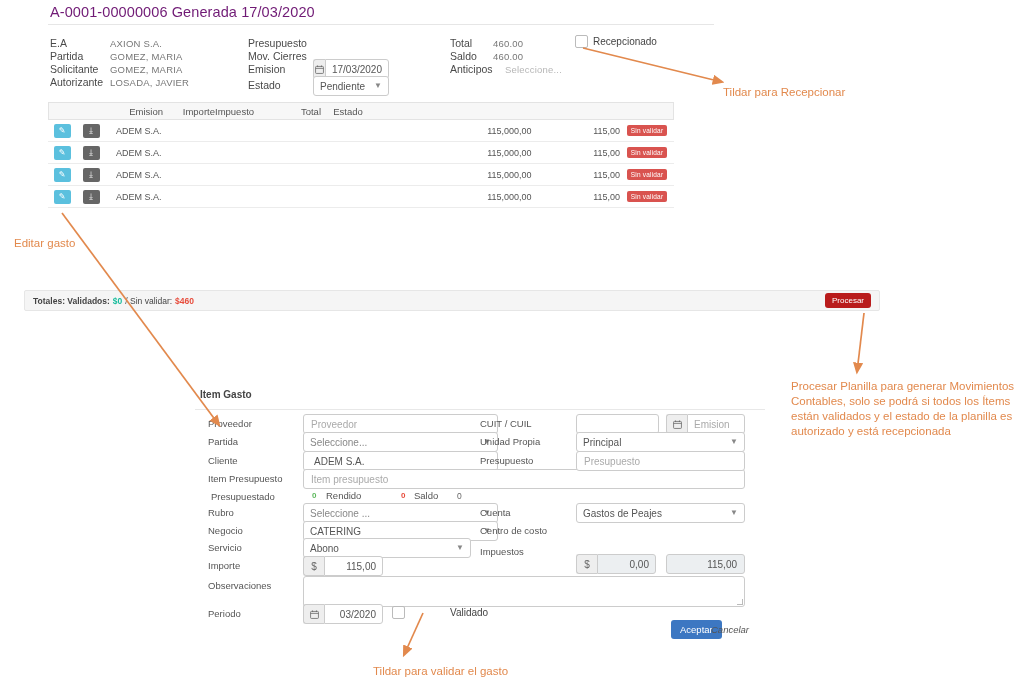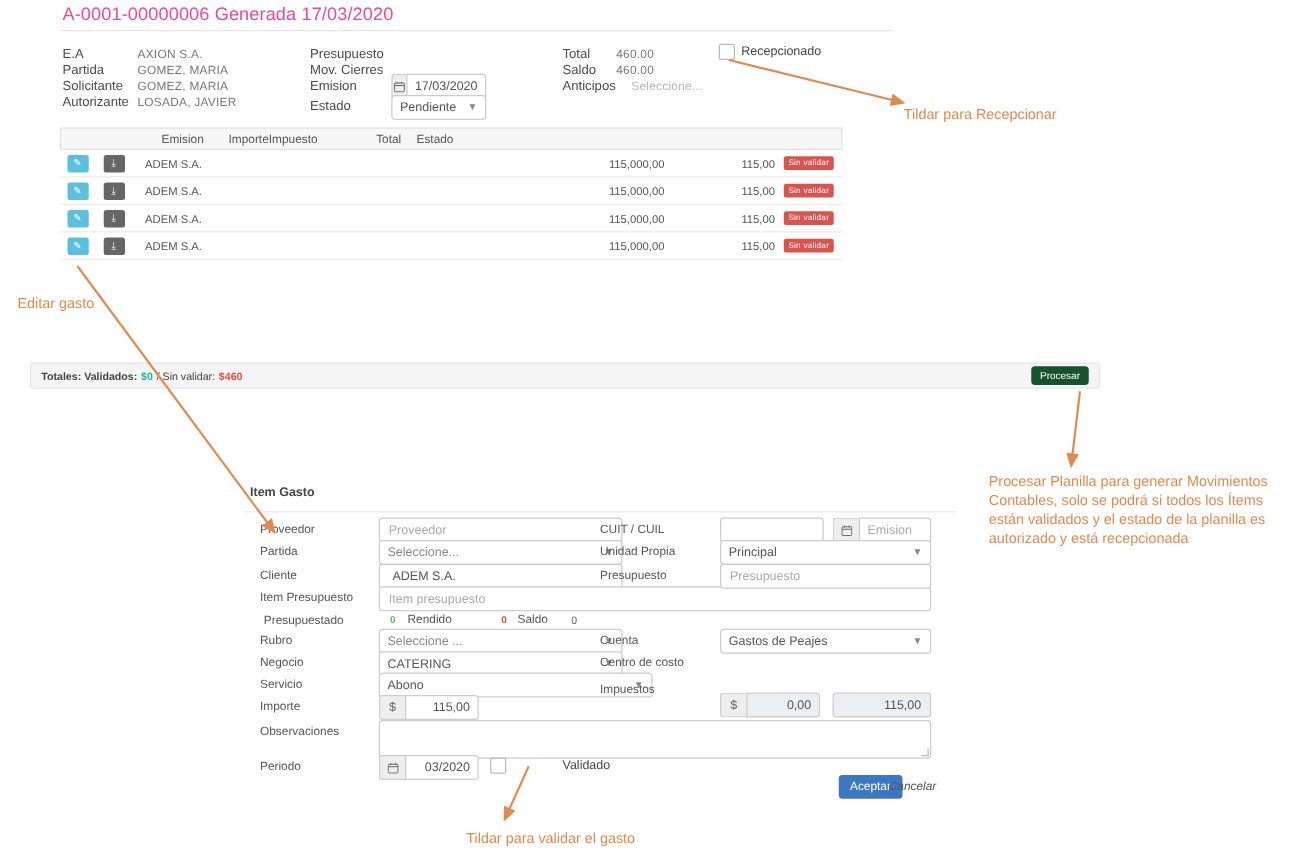--- a/index.html
+++ b/index.html
@@ -11,21 +11,21 @@
     font-size:11px;
     color:#3b3b3b;
     position:relative;
     overflow:hidden;
   }
   .page { position:absolute; inset:0; }
 
   
   #doc-title {
     position:absolute; left:50px; top:4px;
-    font-size:14.5px; color:#ec4899; letter-spacing:.1px;
+    font-size:14.5px; color:#701a75; letter-spacing:.1px;
   }
   #title-rule {
     position:absolute; left:48px; top:24px; width:666px; height:1px;
     background:#e6e6e6;
   }
 
   .meta-label { position:absolute; font-size:10.5px; color:#4a4a4a; }
   .meta-value { position:absolute; font-size:9.5px; color:#777; letter-spacing:.2px; }
 
   
@@ -95,21 +95,21 @@
   
   #totals-bar {
     position:absolute; left:24px; top:290px; width:856px; height:21px;
     background:#f5f5f5; border:1px solid #e6e6e6; border-radius:2px;
     display:flex; align-items:center; padding:0 8px; font-size:8.5px; color:#444;
   }
   #totals-bar b { font-weight:bold; }
   .money-ok { color:#18bc9c; font-weight:bold; }
   .money-bad { color:#e74c3c; font-weight:bold; }
   #btn-procesar {
-    margin-left:auto; background:#14532d; color:#fff; font-size:8px;
+    margin-left:auto; background:#b91c1c; color:#fff; font-size:8px;
     padding:3px 7px; border-radius:3px;
   }
 
   
   #modal {
     position:absolute; left:195px; top:378px; width:570px; height:270px;
     background:#fff;
   }
   #modal-title { position:absolute; left:5px; top:11px; font-size:10px; color:#444; font-weight:bold; }
   #modal-close { position:absolute; left:552px; top:11px; font-size:12px; color:#999; line-height:1; }
@@ -322,21 +322,21 @@
       <span class="caret">▼</span>
     </div>
 
     <div class="f-label" style="left:13px; top:147px;">Negocio</div>
     <div class="ctl sel" style="left:108px; top:143px; width:195px;">
       <span>CATERING</span>
       <span class="caret">▼</span>
     </div>
 
     <div class="f-label" style="left:13px; top:164px;">Servicio</div>
-    <div class="ctl sel" style="left:108px; top:160px; width:219px;">
+    <div class="ctl sel" style="left:108px; top:160px; width:168px;">
       <span>Abono</span>
       <span class="caret">▼</span>
     </div>
 
     <div class="f-label" style="left:13px; top:182px;">Importe</div>
     <div class="igroup" style="left:108px; top:178px; width:80px;">
       <div class="iaddon">$</div>
       <div class="ibox num">115,00</div>
     </div>
 

